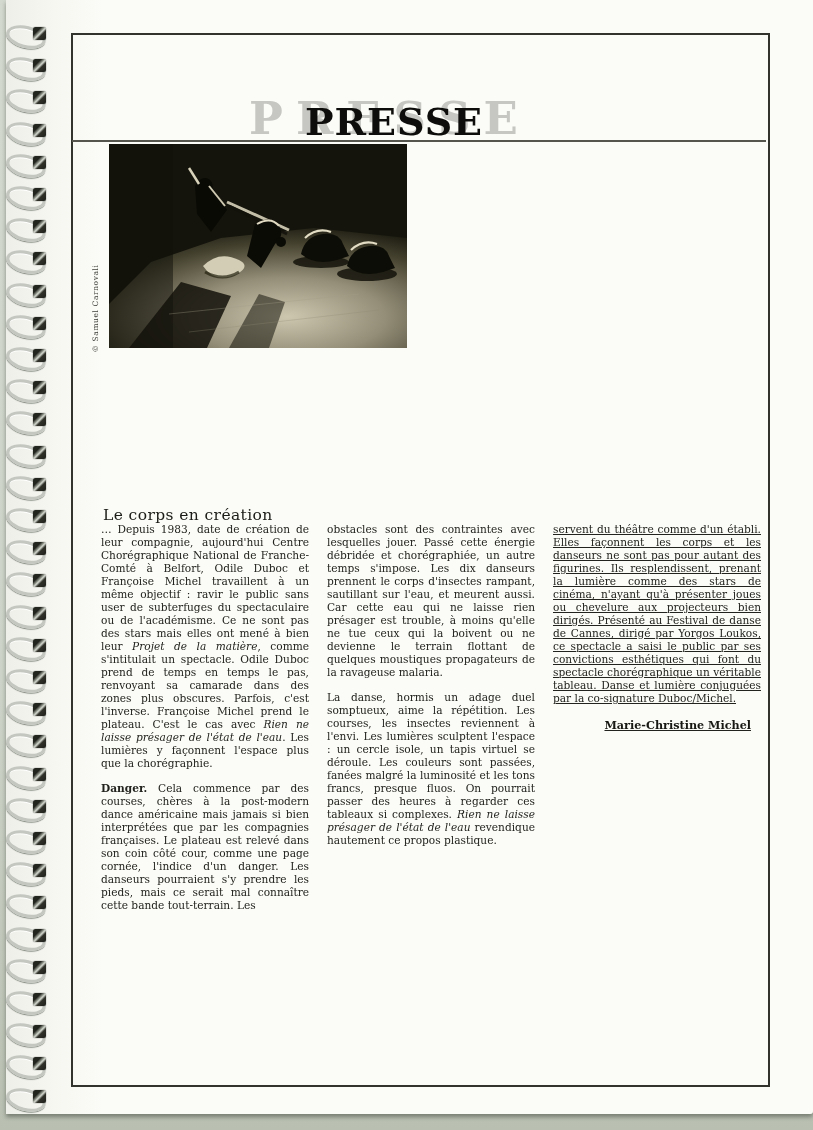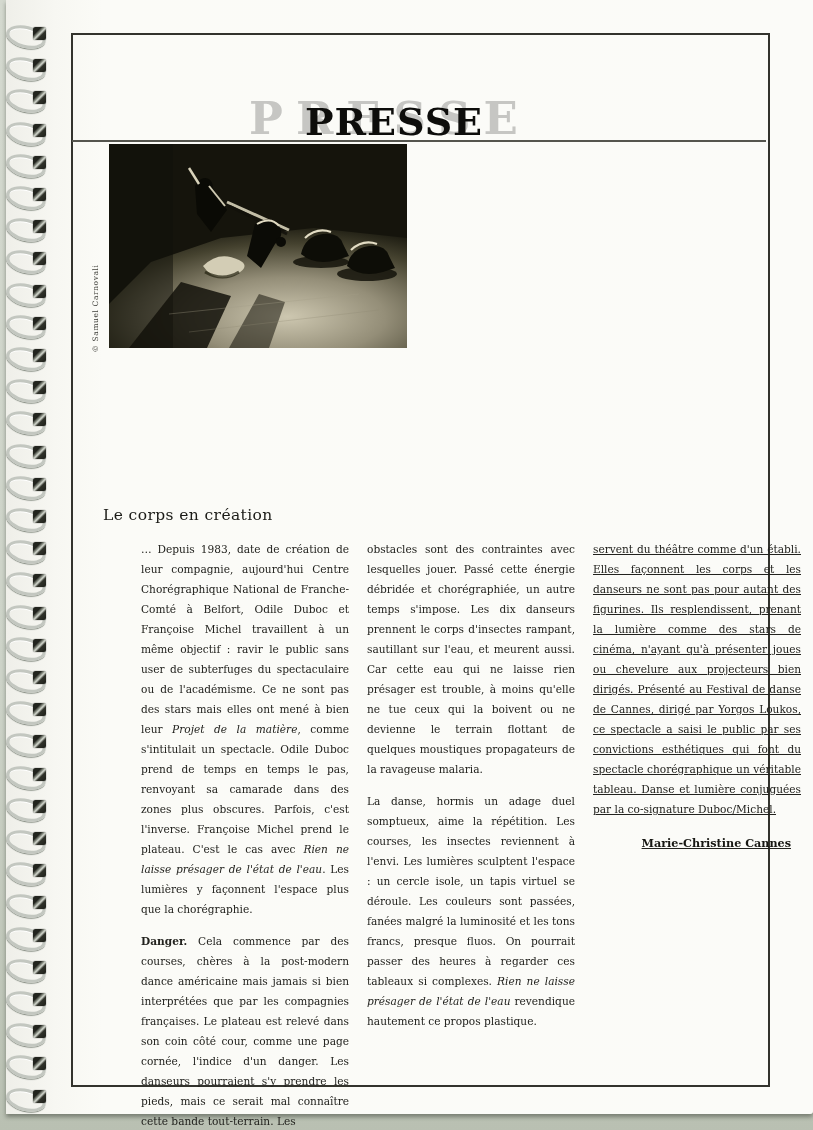--- a/index.html
+++ b/index.html
@@ -51,21 +51,21 @@
     transform:rotate(-90deg);
     font-size:7.5px;letter-spacing:.6px;color:#3f3f39;white-space:nowrap;
     font-family:"DejaVu Serif", serif;
   }
   
   .masthead{position:absolute;right:65px;top:372px;text-align:right;color:#131310;}
   .masthead .name{font-size:18.5px;font-weight:bold;line-height:21px;letter-spacing:.2px;}
   .masthead .date{font-size:16.5px;line-height:19px;}
   
   .headline{position:absolute;left:97px;top:506px;font-size:15.5px;color:#1b1b17;letter-spacing:.4px;}
-  .col{position:absolute;top:539px;width:208px;font-size:10.6px;line-height:20px;color:#22221e;margin-left:40px;}
+  .col{position:absolute;top:523px;width:208px;font-size:10.6px;line-height:13px;color:#22221e;}
   .col p{margin:0 0 12px;text-align:justify;}
   .col p:last-child{margin-bottom:0;}
   #col1{left:95px;}
   #col2{left:321px;}
   #col3{left:547px;text-decoration:underline;}
   .byline{margin-top:14px;font-weight:bold;text-align:right;padding-right:10px;font-size:11.2px;color:#171713;}
 </style>
 </head>
 <body>
 
@@ -126,21 +126,21 @@
   <div class="col" id="col1">
       <p><span>… Depuis 1983, date de création de leur compagnie, aujourd'hui Centre Chorégraphique National de Franche-Comté à Belfort, Odile Duboc et Françoise Michel travaillent à un même objectif : ravir le public sans user de subterfuges du spectaculaire ou de l'académisme. Ce ne sont pas des stars mais elles ont mené à bien leur </span><span style="font-style: italic;">Projet de la matière</span><span>, comme s'intitulait un spectacle. Odile Duboc prend de temps en temps le pas, renvoyant sa camarade dans des zones plus obscures. Parfois, c'est l'inverse. Françoise Michel prend le plateau. C'est le cas avec </span><span style="font-style: italic;">Rien ne laisse présager de l'état de l'eau</span><span>. Les lumières y façonnent l'espace plus que la chorégraphie.</span></p>
       <p><span style="font-weight: bold;">Danger.</span><span> Cela commence par des courses, chères à la post-modern dance américaine mais jamais si bien interprétées que par les compagnies françaises. Le plateau est relevé dans son coin côté cour, comme une page cornée, l'indice d'un danger. Les danseurs pourraient s'y prendre les pieds, mais ce serait mal connaître cette bande tout-terrain. Les</span></p>
     </div>
   <div class="col" id="col2">
       <p><span>obstacles sont des contraintes avec lesquelles jouer. Passé cette énergie débridée et chorégraphiée, un autre temps s'impose. Les dix danseurs prennent le corps d'insectes rampant, sautillant sur l'eau, et meurent aussi. Car cette eau qui ne laisse rien présager est trouble, à moins qu'elle ne tue ceux qui la boivent ou ne devienne le terrain flottant de quelques moustiques propagateurs de la ravageuse malaria.</span></p>
       <p><span>La danse, hormis un adage duel somptueux, aime la répétition. Les courses, les insectes reviennent à l'envi. Les lumières sculptent l'espace : un cercle isole, un tapis virtuel se déroule. Les couleurs sont passées, fanées malgré la luminosité et les tons francs, presque fluos. On pourrait passer des heures à regarder ces tableaux si complexes. </span><span style="font-style: italic;">Rien ne laisse présager de l'état de l'eau</span><span> revendique hautement ce propos plastique.</span></p>
     </div>
   <div class="col" id="col3">
   <p><span>servent du théâtre comme d'un établi. Elles façonnent les corps et les danseurs ne sont pas pour autant des figurines. Ils resplendissent, prenant la lumière comme des stars de cinéma, n'ayant qu'à présenter joues ou chevelure aux projecteurs bien dirigés. Présenté au Festival de danse de Cannes, dirigé par Yorgos Loukos, ce spectacle a saisi le public par ses convictions esthétiques qui font du spectacle chorégraphique un véritable tableau. Danse et lumière conjuguées par la co-signature Duboc/Michel.</span></p>
-      <div class="byline">Marie-Christine Cannes</div>
+      <div class="byline">Marie-Christine Michel</div>
     </div>
 </div>
 
 <div id="binding">
     <div class="ring" style="top: 24px;">
       <div class="wire"></div>
       <div class="hole"></div>
     </div>
     <div class="ring" style="top: 56.2px;">
       <div class="wire"></div>

